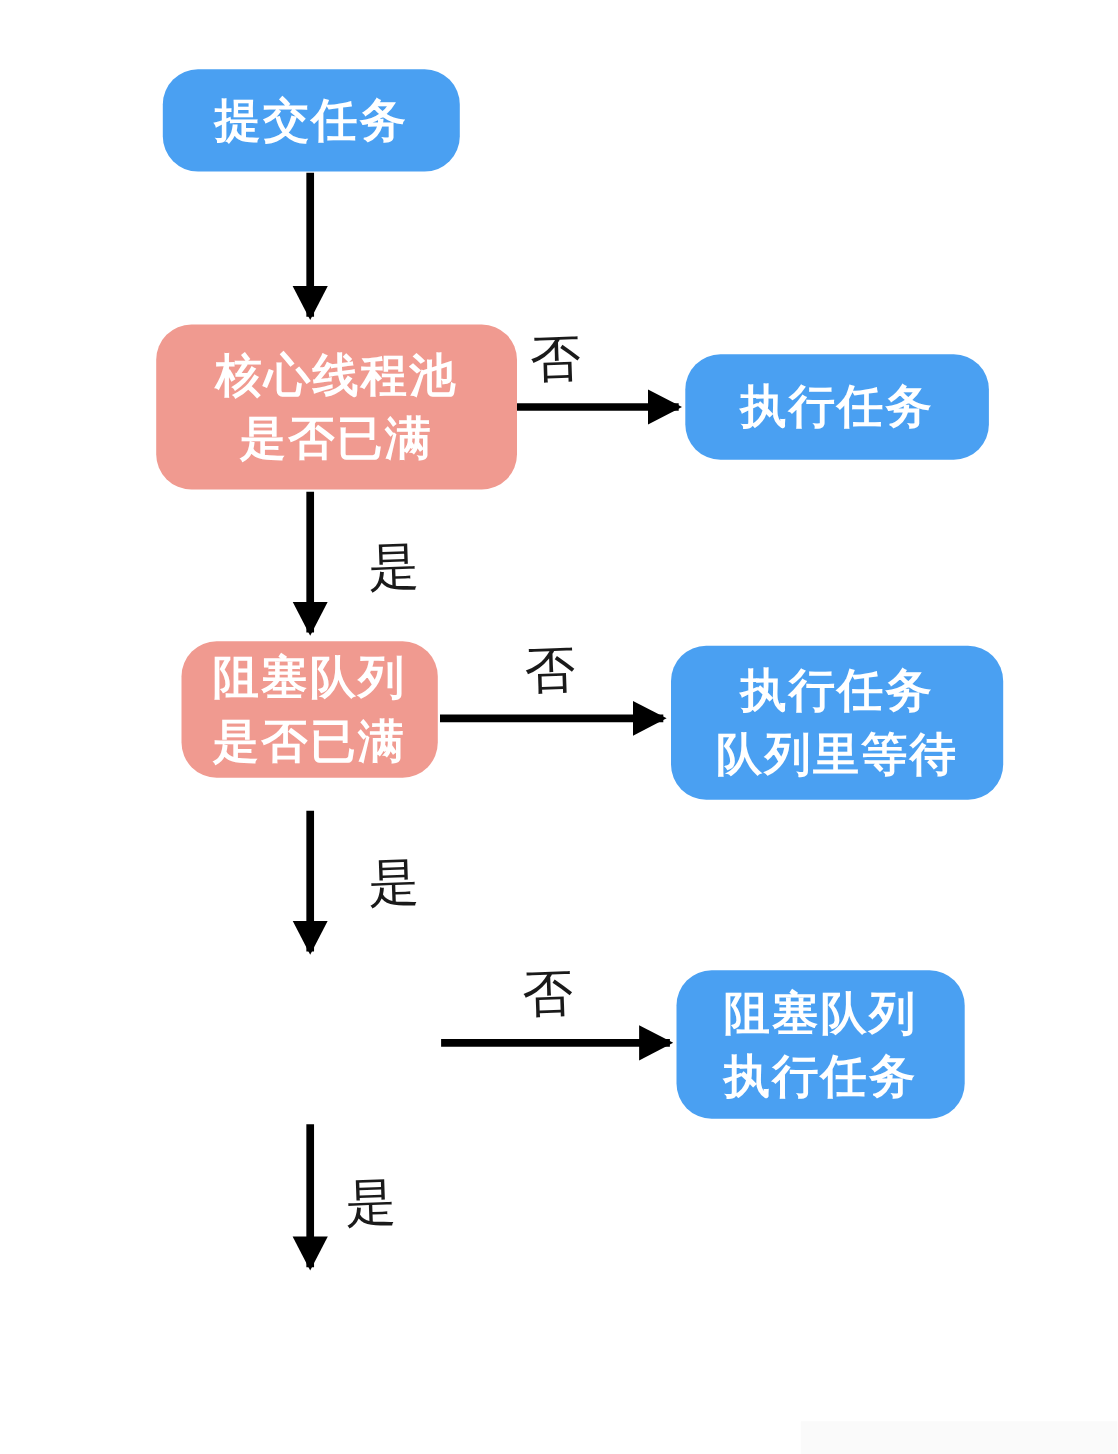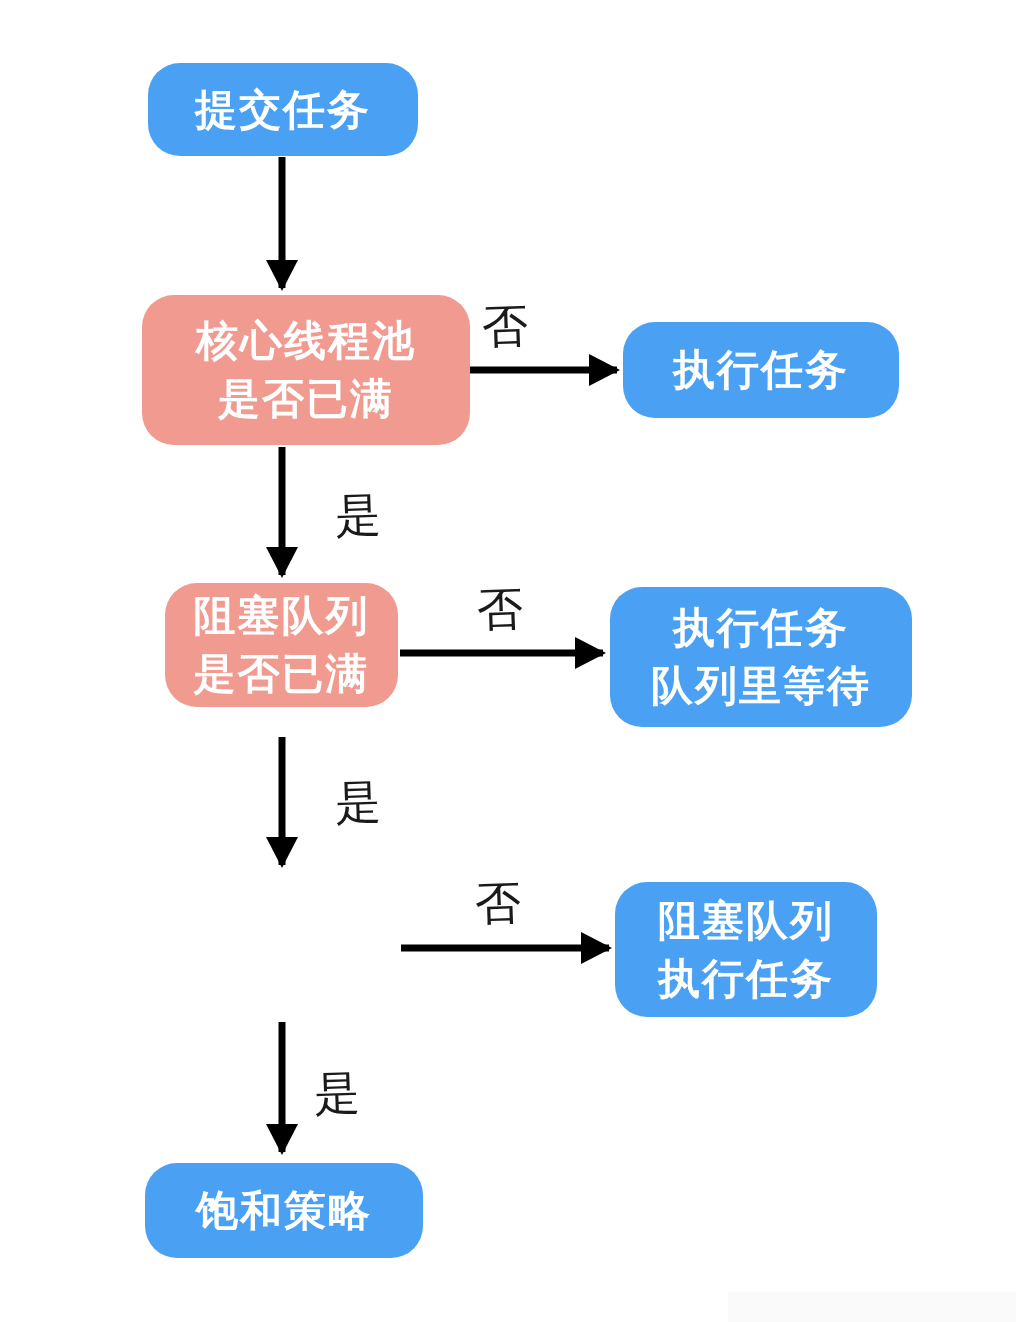--- a/index.html
+++ b/index.html
@@ -80,21 +80,20 @@
   <div class="node pink" style="left:165px;top:583px;width:233px;height:124px;">阻塞队列
 是否已满</div>
 
   <div class="node blue" style="left:610px;top:587px;width:302px;height:140px;">执行任务
 队列里等待</div>
 
 
   <div class="node blue" style="left:615px;top:882px;width:262px;height:135px;">阻塞队列
 执行任务</div>
 
-  <div class="node blue" style="left:145px;top:1163px;width:278px;height:95px;">饱和策略</div>
 
   <div class="edge-label" style="left:505px;top:327px;">否</div>
 
   <div class="edge-label" style="left:358px;top:516px;">是</div>
 
   <div class="edge-label" style="left:500px;top:610px;">否</div>
 
   <div class="edge-label" style="left:358px;top:803px;">是</div>
 
   <div class="edge-label" style="left:498px;top:904px;">否</div>

